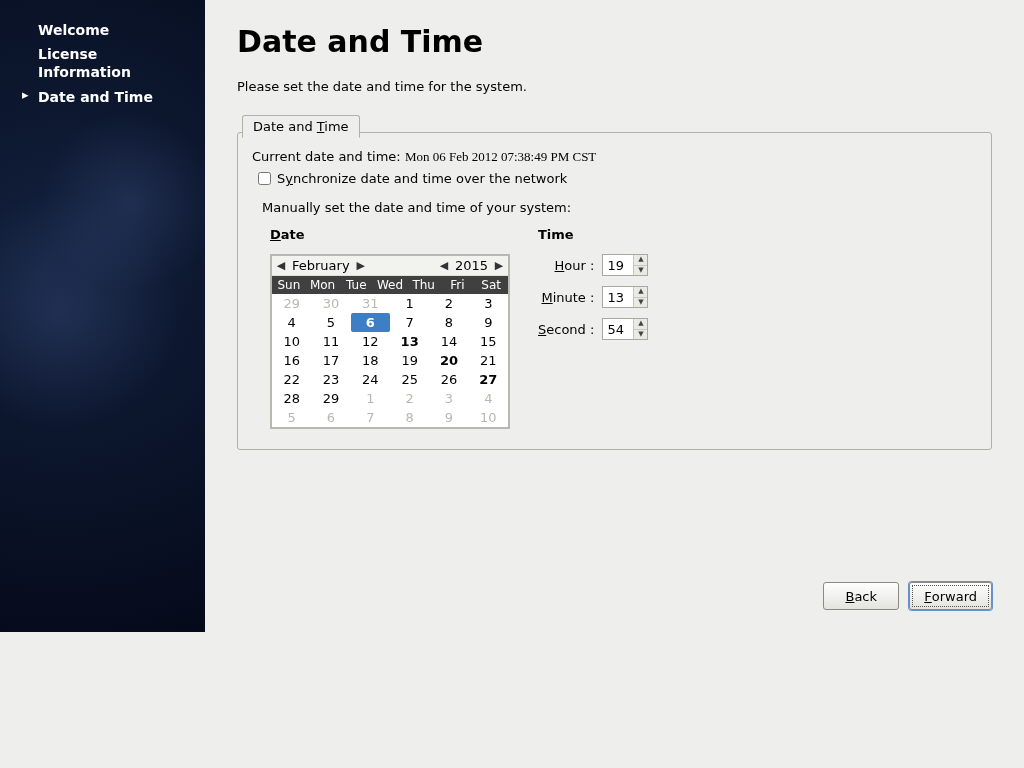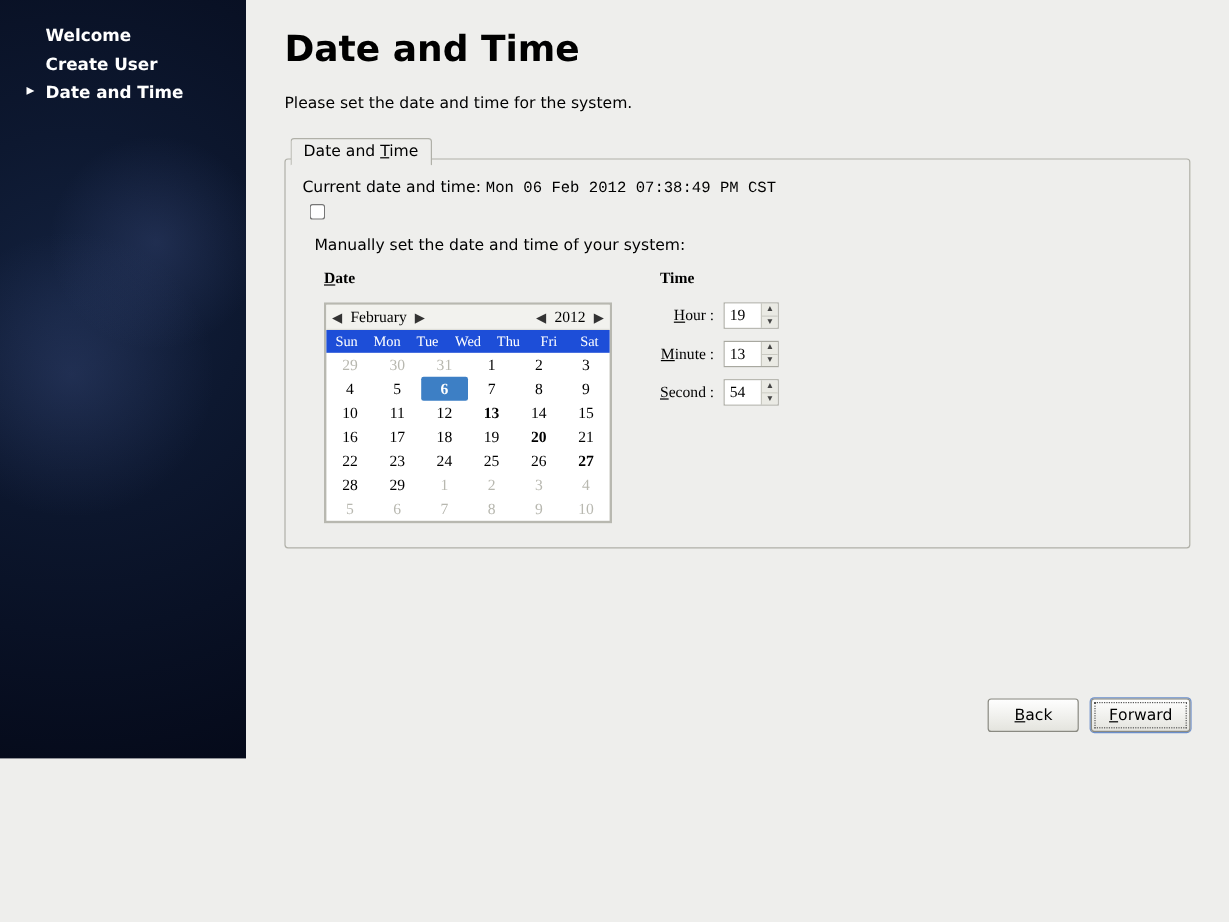--- a/index.html
+++ b/index.html
@@ -13,34 +13,34 @@
   .sidebar-item.current::before { content: "▸"; position: absolute; left: 22px; top: 2px; font-size: 13px; }
   .main { flex: 1; height: 100%; background: #eeeeec; padding: 24px 32px 20px 32px; display: flex; flex-direction: column; position: relative; }
   .page-title { font-size: 30px; font-weight: bold; margin: 0 0 20px 0; }
   .instruction { margin: 0 0 20px 0; }
   .tabframe { border: 1px solid #b0b0a8; border-radius: 3px; background: #eeeeec; position: relative; }
   .tab { position: absolute; top: -18px; left: 4px; background: #eeeeec; border: 1px solid #b0b0a8; border-bottom: 1px solid #eeeeec; border-radius: 3px 3px 0 0; padding: 3px 10px 3px 10px; font-size: 13px; }
   .tab .mn { text-decoration: underline; }
   .tabcontent { padding: 16px 14px 20px 14px; }
   .row-current { margin-bottom: 6px; }
   .row-current .lbl { display: inline; }
-  .row-current .val { font-family: Liberation Mono, monospace; }
+  .row-current .val { font-family: Liberation Serif, serif; }
   .row-sync { display: flex; align-items: center; gap: 6px; margin: 4px 0 14px 6px; }
   .row-sync input[type=checkbox] { width: 13px; height: 13px; margin: 0; }
   .row-sync .mn { text-decoration: underline; }
   .row-manual { margin: 0 0 12px 10px; }
-  .datetime-grid { display: flex; gap: 40px; margin-left: 18px; font-family: Liberation Serif, serif; }
+  .datetime-grid { display: flex; gap: 28px; margin-left: 18px; }
   .section-label { font-weight: bold; margin-bottom: 12px; }
   .section-label .mn { text-decoration: underline; }
   .calendar { border: 2px solid #b8b8b0; background: #fff; width: 240px; font-size: 13px; }
   .cal-header { display: flex; align-items: center; justify-content: space-between; padding: 2px 2px; background: #f2f2ee; border-bottom: 1px solid #e0e0da; }
   .cal-month, .cal-year { display: flex; align-items: center; gap: 2px; }
   .cal-arrow { width: 14px; text-align: center; cursor: pointer; user-select: none; color: #333; font-size: 11px; }
   .cal-month-name, .cal-year-num { padding: 0 2px; }
-  .cal-dow { display: grid; grid-template-columns: repeat(7,1fr); background: #1d4ed8; color: #fff; text-align: center; font-size: 12px; }
+  .cal-dow { display: grid; grid-template-columns: repeat(7,1fr); background: #404040; color: #fff; text-align: center; font-size: 12px; }
   .cal-dow div { padding: 2px 0; }
   .cal-body { display: grid; grid-template-columns: repeat(6,1fr); text-align: center; }
   .cal-cell { padding: 2px 0; cursor: pointer; }
   .cal-cell.other { color: #b8b8b0; }
   .cal-cell.sel { background: #3d7fc5; color: #fff; border-radius: 2px; }
   .cal-cell.bold { font-weight: bold; }
   .time-col .section-label { margin-bottom: 12px; }
   .time-row { display: flex; align-items: center; justify-content: flex-end; gap: 8px; margin-bottom: 10px; }
   .time-row .tlabel { text-align: right; }
   .time-row .tlabel .mn { text-decoration: underline; }
@@ -53,57 +53,58 @@
   .btn { min-width: 76px; height: 28px; border: 1px solid #8a8a82; border-radius: 3px; background: linear-gradient(#fefefe,#e4e4de); padding: 0 14px; display: inline-flex; align-items: center; justify-content: center; cursor: pointer; font-size: 13px; }
   .btn .mn { text-decoration: underline; }
   .btn.focus { outline: 1px dotted #555; outline-offset: -4px; box-shadow: 0 0 0 1px #6a8ecb; }
 </style>
 </head>
 <body>
 
 <div class="root">
   <div class="sidebar">
     <div class="sidebar-item">Welcome</div>
-    <div class="sidebar-item">Create User</div>
+    <div class="sidebar-item">License Information</div>
     <div class="sidebar-item current">Date and Time</div>
   </div>
 
   <div class="main">
     <h1 class="page-title">Date and Time</h1>
     <p class="instruction">Please set the date and time for the system.</p>
 
     <div style="height:18px;"></div>
 
     <div class="tabframe">
       <div class="tab">
         <span>Date and </span><span class="mn">T</span><span>ime</span>
       </div>
       <div class="tabcontent">
         <div class="row-current">
           <span class="lbl">Current date and time:  </span><span class="val">Mon 06 Feb 2012 07:38:49 PM CST</span>
         </div>
         <label class="row-sync">
           <input type="checkbox" style="">
+          <span><span>S</span><span class="mn">y</span><span>nchronize date and time over the network</span></span>
         </label>
         <div class="row-manual">Manually set the date and time of your system:</div>
 
         <div class="datetime-grid">
 
           <div class="date-col">
             <div class="section-label"><span class="mn">D</span><span>ate</span></div>
             <div class="calendar">
               <div class="cal-header">
                 <div class="cal-month">
                   <span class="cal-arrow">◀</span>
                   <span class="cal-month-name">February</span>
                   <span class="cal-arrow">▶</span>
                 </div>
                 <div class="cal-year">
                   <span class="cal-arrow">◀</span>
-                  <span class="cal-year-num">2012</span>
+                  <span class="cal-year-num">2015</span>
                   <span class="cal-arrow">▶</span>
                 </div>
               </div>
               <div class="cal-dow">
                 <div>Sun</div>
                 <div>Mon</div>
                 <div>Tue</div>
                 <div>Wed</div>
                 <div>Thu</div>
                 <div>Fri</div>

